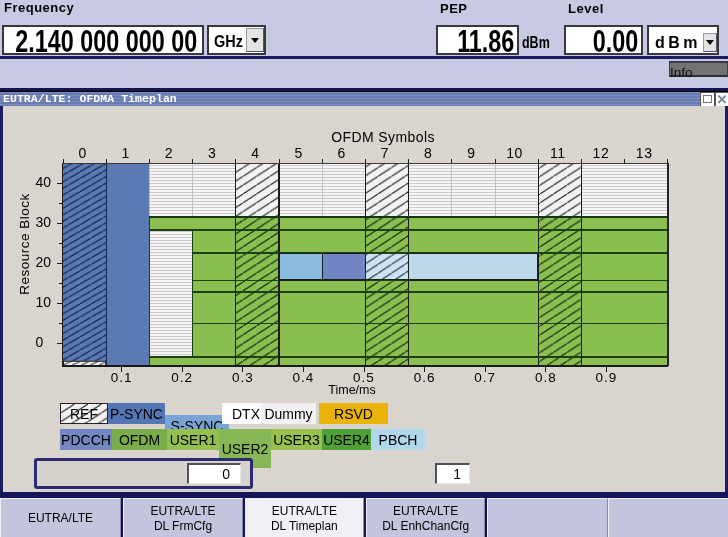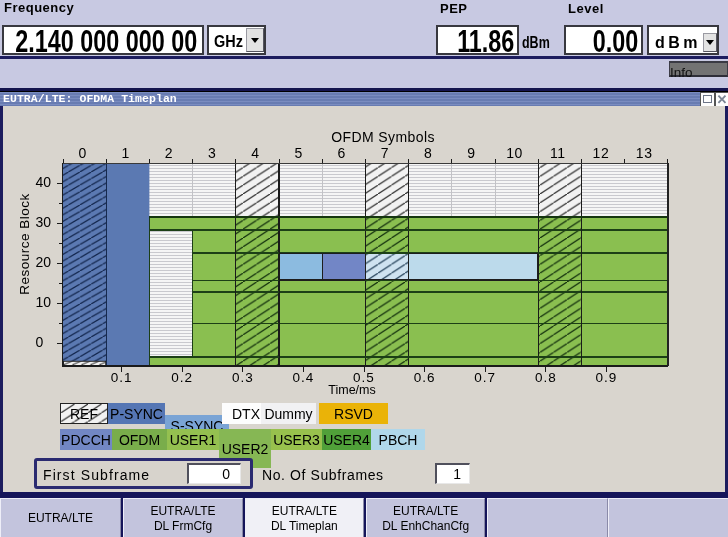--- a/index.html
+++ b/index.html
@@ -286,26 +286,24 @@
     </div>
 <div class="leg" style="left:322px;top:429px;width:49px;height:21px;background:#50a039;">
       <span>USER4</span>
     </div>
 <div class="leg" style="left:371px;top:429px;width:54px;height:21px;background:#b0d7ea;">
       <span>PBCH</span>
     </div>
 
   <div class="abs" style="left:34px;top:458px;width:219px;height:31px;background:#d7d3cc;
        border:3px solid #2a2a70;border-radius:3px;box-sizing:border-box;"></div>
-  <div class="abs" style="left:43px;top:467px;font-size:14px;letter-spacing:1.1px;">First Subframe</div>
   <div class="abs" style="left:187px;top:463px;width:54px;height:21px;background:#fff;
        border-top:2px solid #50505c;border-left:2px solid #50505c;
        border-bottom:1px solid #e8e8e8;border-right:1px solid #e8e8e8;
        font-size:14px;text-align:right;line-height:18px;box-sizing:border-box;padding-right:10px;">0</div>
-  <div class="abs" style="left:262px;top:467px;font-size:14px;letter-spacing:0.6px;">No. Of Subframes</div>
   <div class="abs" style="background:#fff;border-top:2px solid #50505c;border-left:2px solid #50505c;
        border-bottom:1px solid #e8e8e8;border-right:1px solid #e8e8e8;left:435px;top:463px;width:35px;height:21px;
        font-size:14px;text-align:right;line-height:18px;box-sizing:border-box;padding-right:8px;">1</div>
 
   <div class="abs" style="left:0;top:492px;width:728px;height:45px;background:#15155a;"></div>
   <div class="skbtn" style="left:0px;width:119px;">
       <div class="in">EUTRA/LTE</div>
     </div>
   <div class="skbtn" style="left:123.3px;width:117.4px;">
       <div class="in">EUTRA/LTE<br>DL FrmCfg</div>

